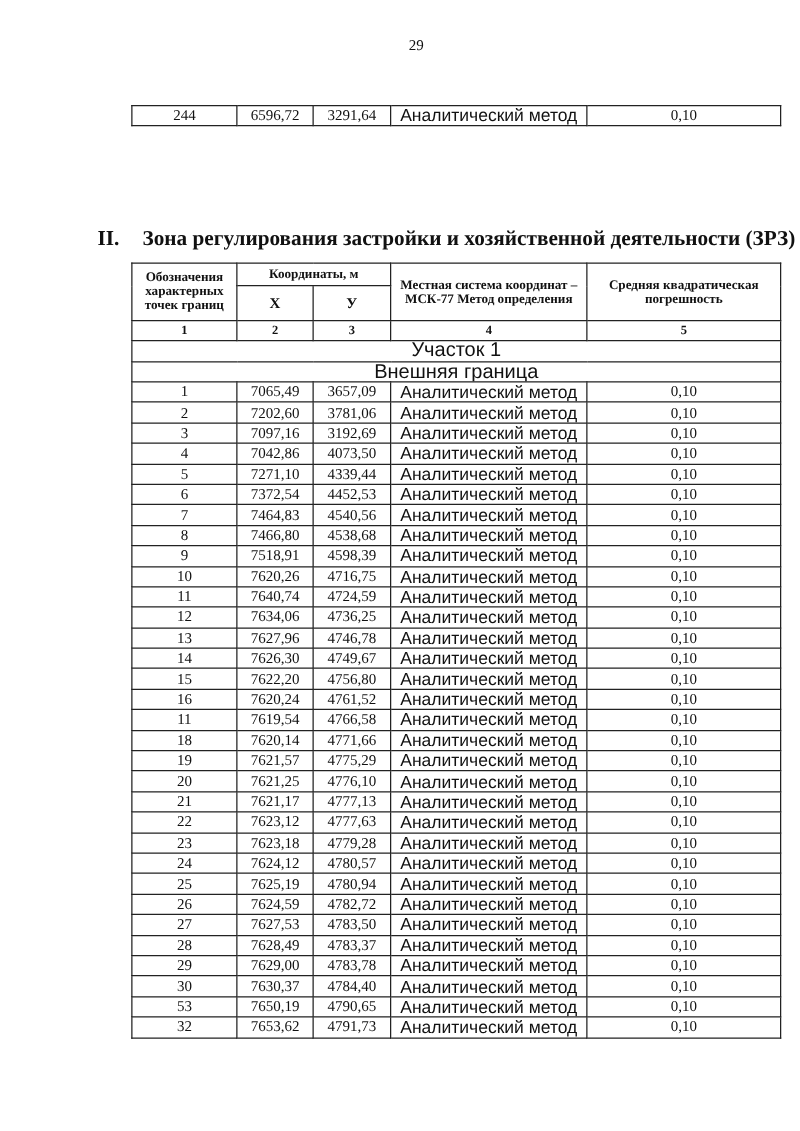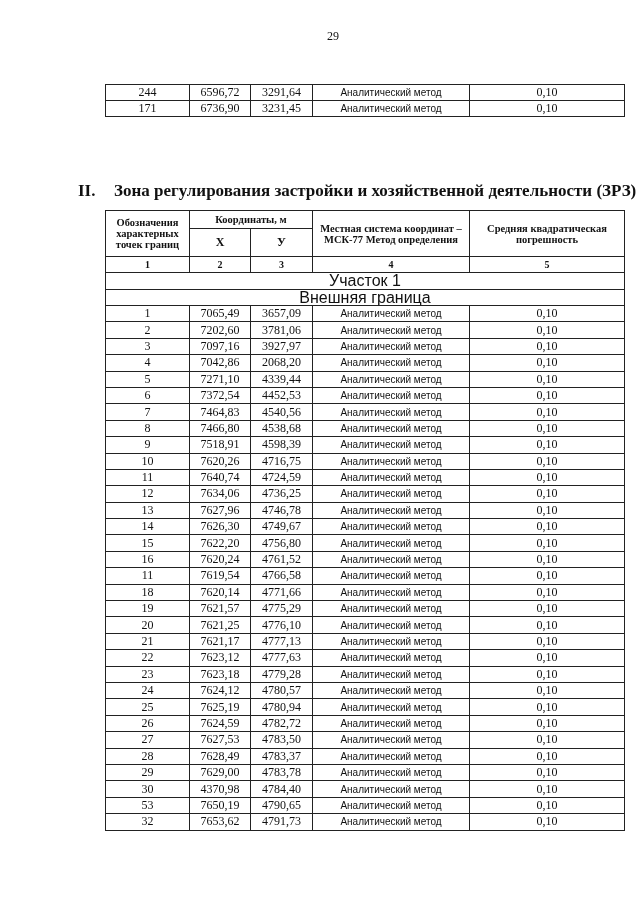--- a/index.html
+++ b/index.html
@@ -11,21 +11,21 @@
     position:absolute; top:29px; left:0; width:666px; text-align:center;
     font-size:12px;
   }
   table { border-collapse:collapse; position:absolute; left:81px; table-layout:fixed;margin-left:24px; }
   td, th {
     border:1px solid #222; padding:0; text-align:center; vertical-align:middle;
     font-size:12px; overflow:hidden; white-space:nowrap;
   }
   .top-table { top:84px; width:519px; }
   .top-table td { height:15.2px; line-height:15px; }
-  .method { font-family:"Liberation Sans", sans-serif; font-size:10px; }
+  .method { font-family:"Liberation Sans", sans-serif; font-size:14px; }
   .heading {
     position:absolute; top:181px; left:78px; font-weight:bold; font-size:17px;
     white-space:nowrap;
   }
   .heading .num { display:inline-block; width:36px; }
   .main-table { top:210px; width:519px; }
   .main-table th { font-weight:bold; font-size:10.5px; line-height:11px; }
   .main-table td { height:15.4px; line-height:15px; }
   .main-table .h1 th { height:17px; }
   .main-table .h2 th { height:27px; }
@@ -47,27 +47,20 @@
       <col style="width:155px">
   </colgroup>
   <tbody id="top-body">
       <tr>
         <td>244</td>
         <td>6596,72</td>
         <td>3291,64</td>
         <td class="method">Аналитический метод</td>
         <td>0,10</td>
       </tr>
-      <tr>
-        <td>171</td>
-        <td>6736,90</td>
-        <td>3231,45</td>
-        <td class="method">Аналитический метод</td>
-        <td>0,10</td>
-      </tr>
     </tbody>
 </table>
 
 <div class="heading">
   <span class="num">II.</span><span>Зона регулирования застройки и хозяйственной деятельности (ЗРЗ)</span>
 </div>
 
 <table class="main-table">
   <colgroup>
     <col style="width:84px">
@@ -112,28 +105,28 @@
       <tr>
         <td>2</td>
         <td>7202,60</td>
         <td>3781,06</td>
         <td class="method">Аналитический метод</td>
         <td>0,10</td>
       </tr>
       <tr>
         <td>3</td>
         <td>7097,16</td>
-        <td>3927,97</td>
+        <td>3192,69</td>
         <td class="method">Аналитический метод</td>
         <td>0,10</td>
       </tr>
       <tr>
         <td>4</td>
         <td>7042,86</td>
-        <td>2068,20</td>
+        <td>4073,50</td>
         <td class="method">Аналитический метод</td>
         <td>0,10</td>
       </tr>
       <tr>
         <td>5</td>
         <td>7271,10</td>
         <td>4339,44</td>
         <td class="method">Аналитический метод</td>
         <td>0,10</td>
       </tr>
@@ -300,21 +293,21 @@
       </tr>
       <tr>
         <td>29</td>
         <td>7629,00</td>
         <td>4783,78</td>
         <td class="method">Аналитический метод</td>
         <td>0,10</td>
       </tr>
       <tr>
         <td>30</td>
-        <td>4370,98</td>
+        <td>7630,37</td>
         <td>4784,40</td>
         <td class="method">Аналитический метод</td>
         <td>0,10</td>
       </tr>
       <tr>
         <td>53</td>
         <td>7650,19</td>
         <td>4790,65</td>
         <td class="method">Аналитический метод</td>
         <td>0,10</td>

